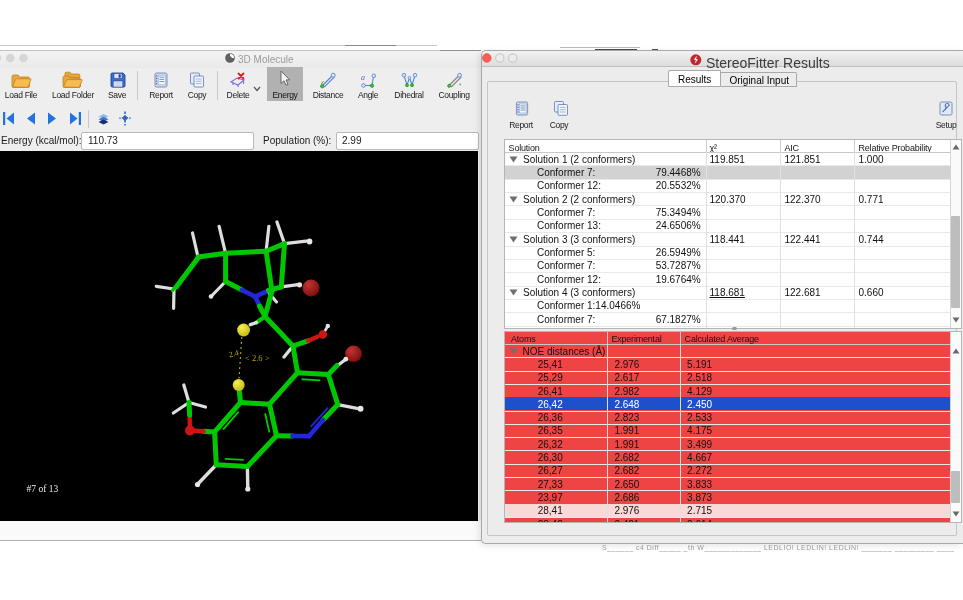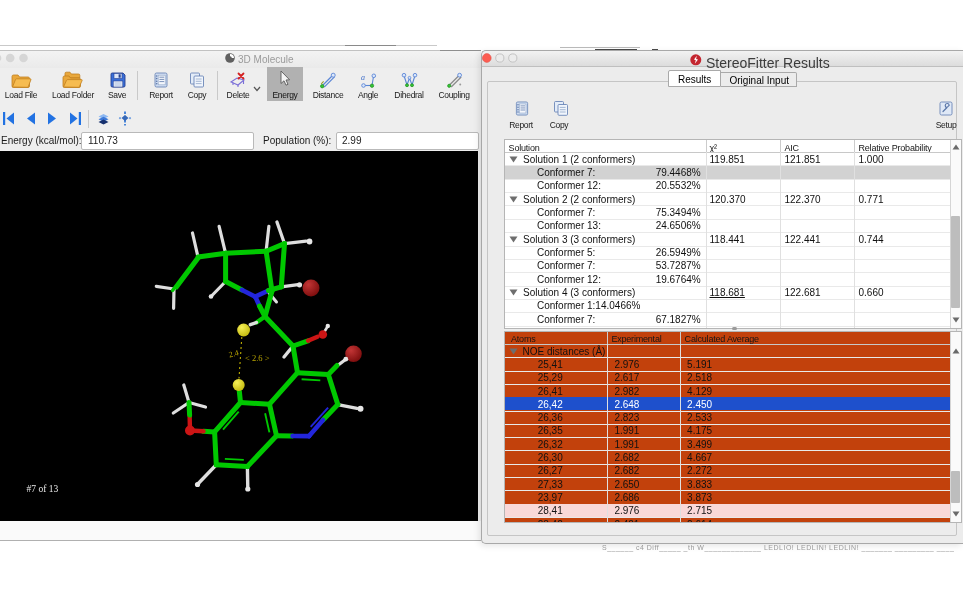--- a/index.html
+++ b/index.html
@@ -402,21 +402,21 @@
 <svg style="position:absolute;left:446.5px;top:4px;" width="8" height="6">
           <path d="M4 0.5 L7.5 5.5 L0.5 5.5 Z" fill="#6a6a6a"></path>
         </svg>
 <div style="position:absolute;left:446px;top:76px;width:9px;height:92px;background:#bdbdbd;border-radius:1px;"></div>
 <svg style="position:absolute;left:446.5px;top:177px;" width="8" height="6">
           <path d="M0.5 0.5 L7.5 0.5 L4 5.5 Z" fill="#6a6a6a"></path>
         </svg>
 </div>
     </div>
   <div class="abs" style="left:250px;top:276px;width:4.5px;height:3px;background:#9a9a9a;border-radius:2px;"></div>
-  <div id="table2" class="abs" style="left:22px;top:279.5px;width:458px;height:192.5px;background:#c2410c;border:1px solid #b5b5b5;">
+  <div id="table2" class="abs" style="left:22px;top:279.5px;width:458px;height:192.5px;background:#ef4444;border:1px solid #b5b5b5;">
       <div style="position:absolute;left:0;top:0;width:456px;height:190.5px;overflow:hidden;">
 <div class="hdr" style="position:absolute;left:6px;top:2.5px;">Atoms</div>
 <div class="hdr" style="position:absolute;left:106.4px;top:2.5px;">Experimental</div>
 <div class="hdr" style="position:absolute;left:179.6px;top:2.5px;">Calculated Average</div>
 <div style="position:absolute;left:0;top:12.5px;width:456px;height:1px;background:#c8c8c8;"></div>
 <svg style="position:absolute;left:4px;top:16.3px;" width="9" height="7">
           <path d="M0.5 0.5 L8.5 0.5 L4.5 6.5 Z" fill="#6e6e6e"></path>
         </svg>
 <div class="cell" style="left:17.6px;top:14.1px;">NOE distances (Å)</div>
 <div style="position:absolute;left:0;top:25.8px;width:444.5px;height:1px;background:#e9e9e9;"></div>

